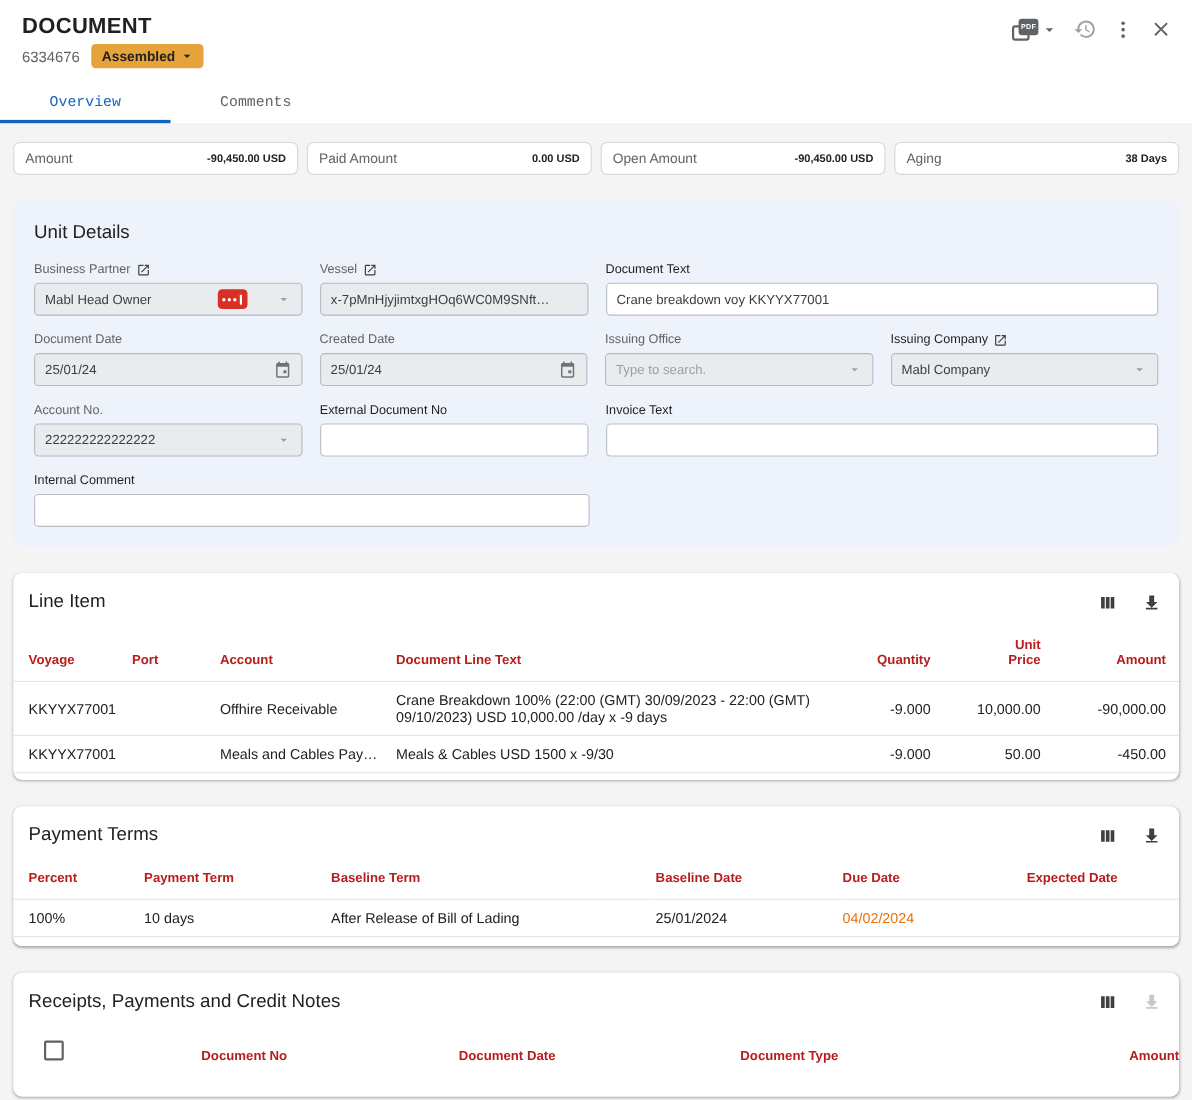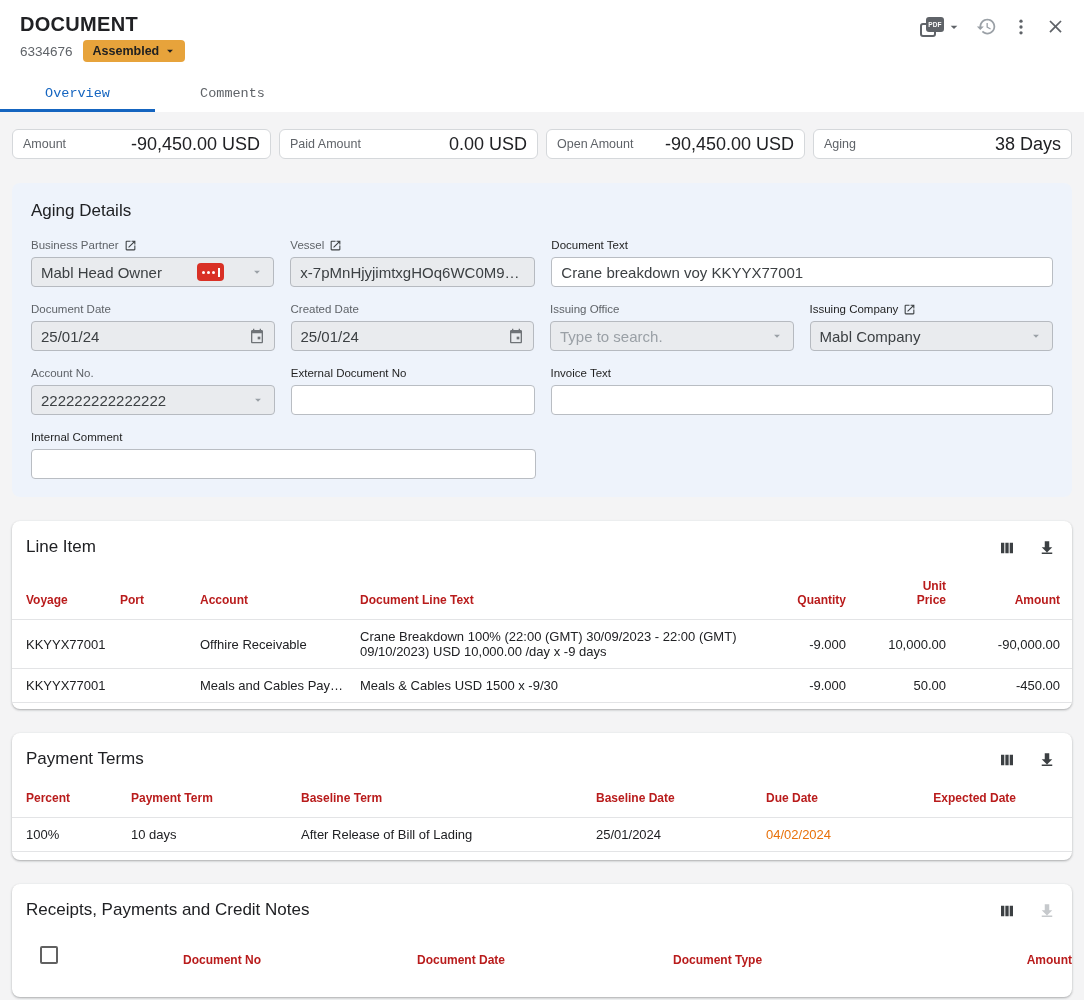--- a/index.html
+++ b/index.html
@@ -25,31 +25,31 @@
   .tabs { display:flex; margin-top:14px;font-family:Liberation Mono, monospace; }
   .tab { width:155px; text-align:center; padding:10px 0 11px; font-size:13.5px; font-weight:500; color:#5f6368; cursor:pointer; position:relative; }
   .tab.active { color:#1565c0; }
   .tab.active::after { content:""; position:absolute; left:0; right:0; bottom:0; height:3px; background:#1565c0; }
 
   
   .page-body { padding:17px 12px 0 12px; }
   .cards-row { display:flex; gap:8px; }
   .sum-card { flex:1; background:#fff; border:1px solid #d5d8db; border-radius:6px; height:30px; display:flex; align-items:center; justify-content:space-between; padding:0 10px; }
   .sum-card .lbl { font-size:12.5px; color:#5f6368; }
-  .sum-card .val { font-size:18px; font-weight:400; color:#202124; }
+  .sum-card .val { font-size:10px; font-weight:700; color:#202124; }
 
   
   .blue-panel { background:#eef3fb; border-radius:8px; margin-top:24px; padding:18px 19px 18px 19px; }
   .sec-title { font-size:17px; font-weight:400; color:#202124; }
   .f-row { display:flex; gap:16px; margin-top:15px; }
   .f-row.first { margin-top:17px; }
   .w1 { width:245px; } .w2 { width:505px; }
   .f-label { font-size:11.5px; color:#5f6368; display:flex; align-items:center; gap:5px; height:14px; margin-bottom:5px; white-space:nowrap; }
   .f-label.dark { color:#1f1f1f; }
-  .ctrl { height:30px; border:1px solid #b9bdc3; border-radius:4px; background:#fff; display:flex; align-items:center; padding:0 9px; font-size:15px; color:#3c4043; width:100%;gap:18px; }
+  .ctrl { height:30px; border:1px solid #b9bdc3; border-radius:4px; background:#fff; display:flex; align-items:center; padding:0 9px; font-size:12px; color:#3c4043; width:100%;gap:18px; }
   .ctrl.dis { background:#e9ebee; border-color:#b6bac0; }
   .ctrl .value { flex:1; white-space:nowrap; overflow:hidden; text-overflow:ellipsis; }
   .ctrl .ph { color:#9aa0a6; }
   input.ctrl { font-family:"Liberation Sans", sans-serif; outline:none; }
   .chip { background:#d93025; border-radius:4px; width:27px; height:18px; display:flex; align-items:center; justify-content:center; gap:2px; margin-right:8px; flex:none; cursor:pointer; }
   .chip i { width:3px; height:3px; background:#fff; border-radius:50%; }
   .chip b { width:2px; height:9px; background:#fff; margin-left:1px; }
 
   
   .panel { background:#fff; border-radius:8px; margin-top:24px; box-shadow:0 1px 2px rgba(60,64,67,.3), 0 1px 3px rgba(60,64,67,.12); overflow:hidden; }
@@ -150,21 +150,21 @@
         <span class="lbl">Open Amount</span>
         <span class="val">-90,450.00 USD</span>
       </div>
       <div class="sum-card">
         <span class="lbl">Aging</span>
         <span class="val">38 Days</span>
       </div>
     </div>
 
     <div class="blue-panel">
-      <div class="sec-title">Aging Details</div>
+      <div class="sec-title">Unit Details</div>
 
       <div class="f-row first">
         <div class="w1">
           <div class="f-label">
             <span>Business Partner</span>
             <span>
               <svg width="13" height="13" viewBox="0 0 24 24" fill="#3c4043">
                   <path d="M19 19H5V5h7V3H5a2 2 0 0 0-2 2v14a2 2 0 0 0 2 2h14c1.1 0 2-.9 2-2v-7h-2v7zM14 3v2h3.59l-9.83 9.83 1.41 1.41L19 6.41V10h2V3h-7z"></path>
                 </svg>
             </span>

